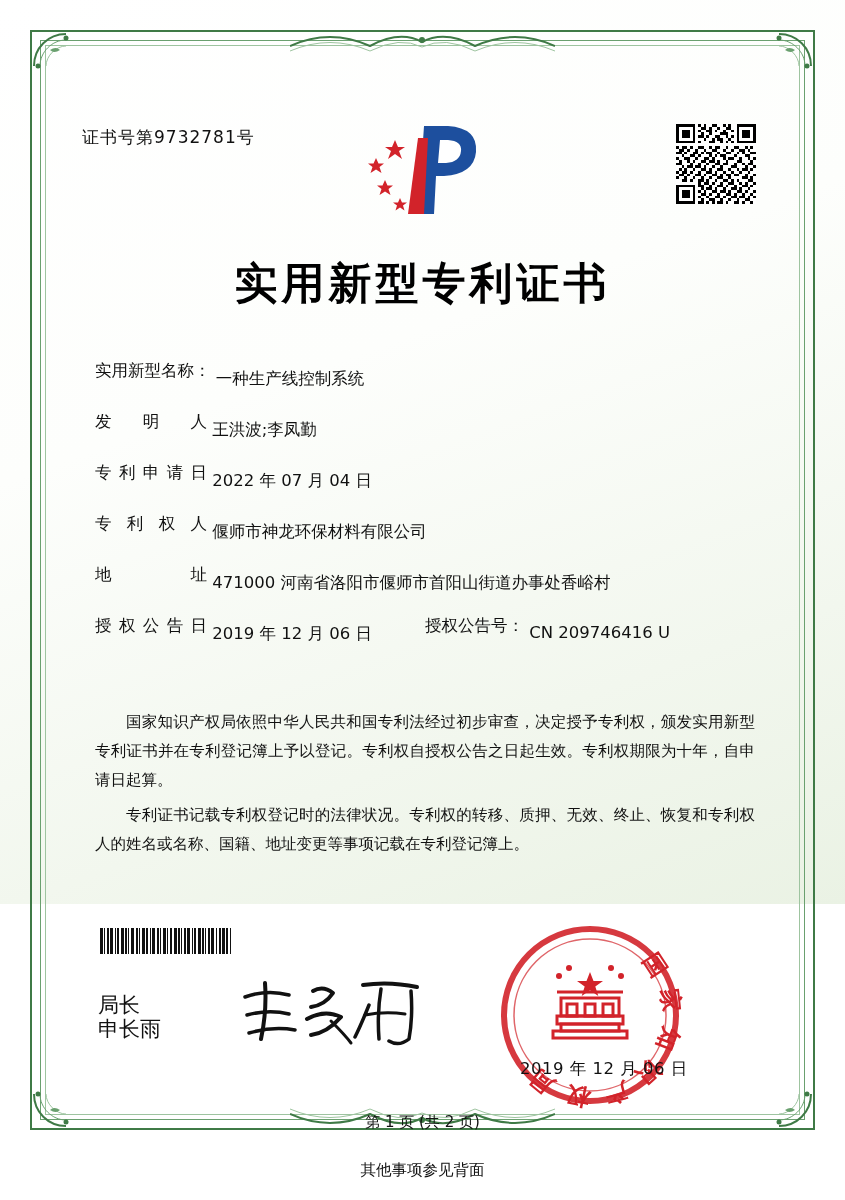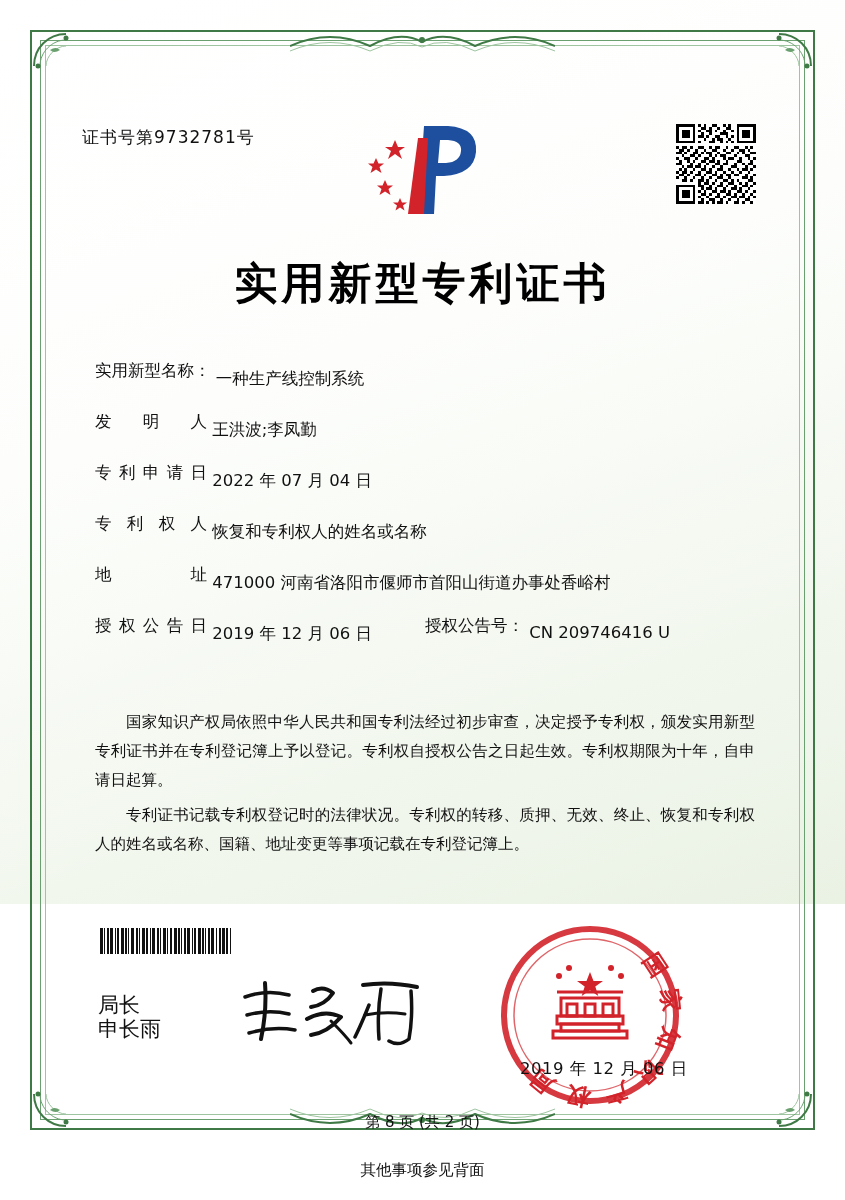--- a/index.html
+++ b/index.html
@@ -566,21 +566,21 @@
     </div>
 
 
     <div class="field-row">
       <span class="field-label lbl-spread">专利申请日</span>
       <span class="field-value">2022 年 07 月 04 日</span>
     </div>
 
     <div class="field-row">
       <span class="field-label lbl-spread">专 利 权 人</span>
-      <span class="field-value">恢复和专利权人的姓名或名称</span>
+      <span class="field-value">偃师市神龙环保材料有限公司</span>
     </div>
 
     <div class="field-row">
       <span class="field-label lbl-spread">地      址</span>
       <span class="field-value">471000 河南省洛阳市偃师市首阳山街道办事处香峪村</span>
     </div>
 
     <div class="field-row row-split">
       <span class="field-label lbl-spread">授权公告日</span>
       <span class="field-value">2019 年 12 月 06 日</span>
@@ -646,16 +646,16 @@
         <polygon points="95,52 98.5,61 108,61 100.3,66.6 103.3,76 95,70.2 86.7,76 89.7,66.6 82,61 91.5,61"></polygon>
         <circle cx="74" cy="48" r="3"></circle>
         <circle cx="64" cy="56" r="3"></circle>
         <circle cx="116" cy="48" r="3"></circle>
         <circle cx="126" cy="56" r="3"></circle>
       </g>
     </svg>
   </div>
   <div class="seal-date">2019 年 12 月 06 日</div>
 
-  <div class="page-no">第 8 页 (共 2 页)</div>
+  <div class="page-no">第 1 页 (共 2 页)</div>
   <div class="footnote">其他事项参见背面</div>
 
 </div>
 
 </body></html>

